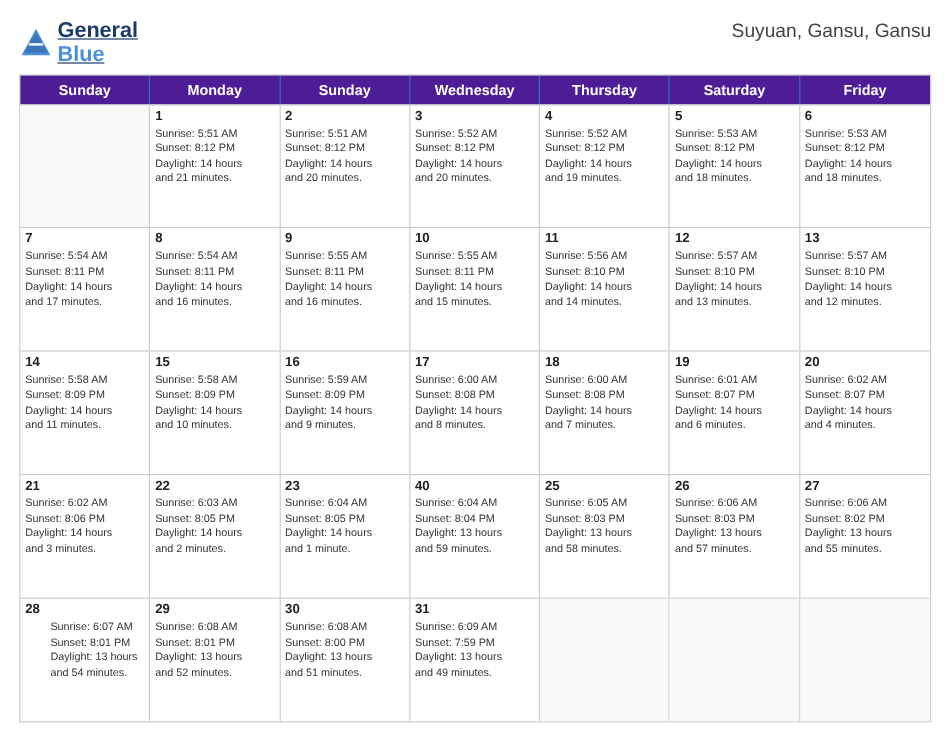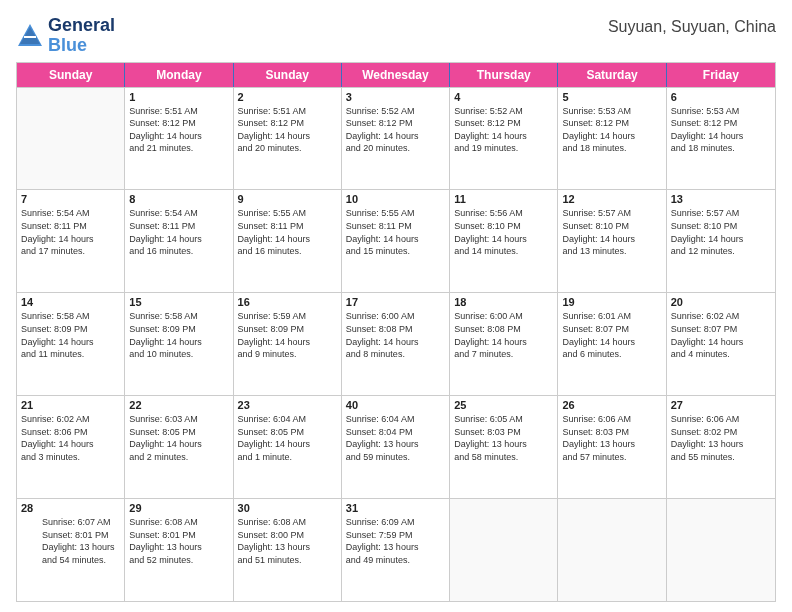--- a/index.html
+++ b/index.html
@@ -26,20 +26,21 @@
     .logo {
       display: flex;
       align-items: center;
       gap: 4px;
     }
     .logo-text {
       font-size: 18px;
       font-weight: bold;
       color: #1a3a6b;
       line-height: 1.1;
+      text-decoration: underline;
     }
     .logo-icon {
       width: 28px;
       height: 28px;
     }
     .title-block {
       text-align: right;
     }
     .main-title {
       font-size: 36px;
@@ -53,21 +54,21 @@
     }
     .calendar {
       flex: 1;
       display: flex;
       flex-direction: column;
       border: 1px solid #ccc;
     }
     .cal-header-row {
       display: grid;
       grid-template-columns: repeat(7, 1fr);
-      background: #ec4899;
+      background: #4c1d95;
     }
     .cal-header-cell {
       color: #fff;
       font-size: 12px;
       font-weight: bold;
       padding: 5px 4px;
       text-align: center;
       border-right: 1px solid #3a6fc0;
     }
     .cal-header-cell:last-child { border-right: none; }
@@ -114,21 +115,21 @@
         <polygon points="14,2 26,24 2,24" fill="#4a90d9"></polygon>
         <polygon points="14,5 24,22 4,22" fill="#1a3a6b" opacity="0.3"></polygon>
         <rect x="8" y="14" width="12" height="2" fill="#fff"></rect>
       </svg>
       <div class="logo-text">
         <div>General</div>
         <div style="color:#4a90d9;">Blue</div>
       </div>
     </div>
     <div class="title-block">
-      <div class="subtitle">Suyuan, Suyuan, China</div>
+      <div class="subtitle">Suyuan, Gansu, Gansu</div>
     </div>
   </div>
 
   <div class="calendar">
     <div class="cal-header-row" id="cal-header">
         <div class="cal-header-cell">Sunday</div>
         <div class="cal-header-cell">Monday</div>
         <div class="cal-header-cell">Sunday</div>
         <div class="cal-header-cell">Wednesday</div>
         <div class="cal-header-cell">Thursday</div>

